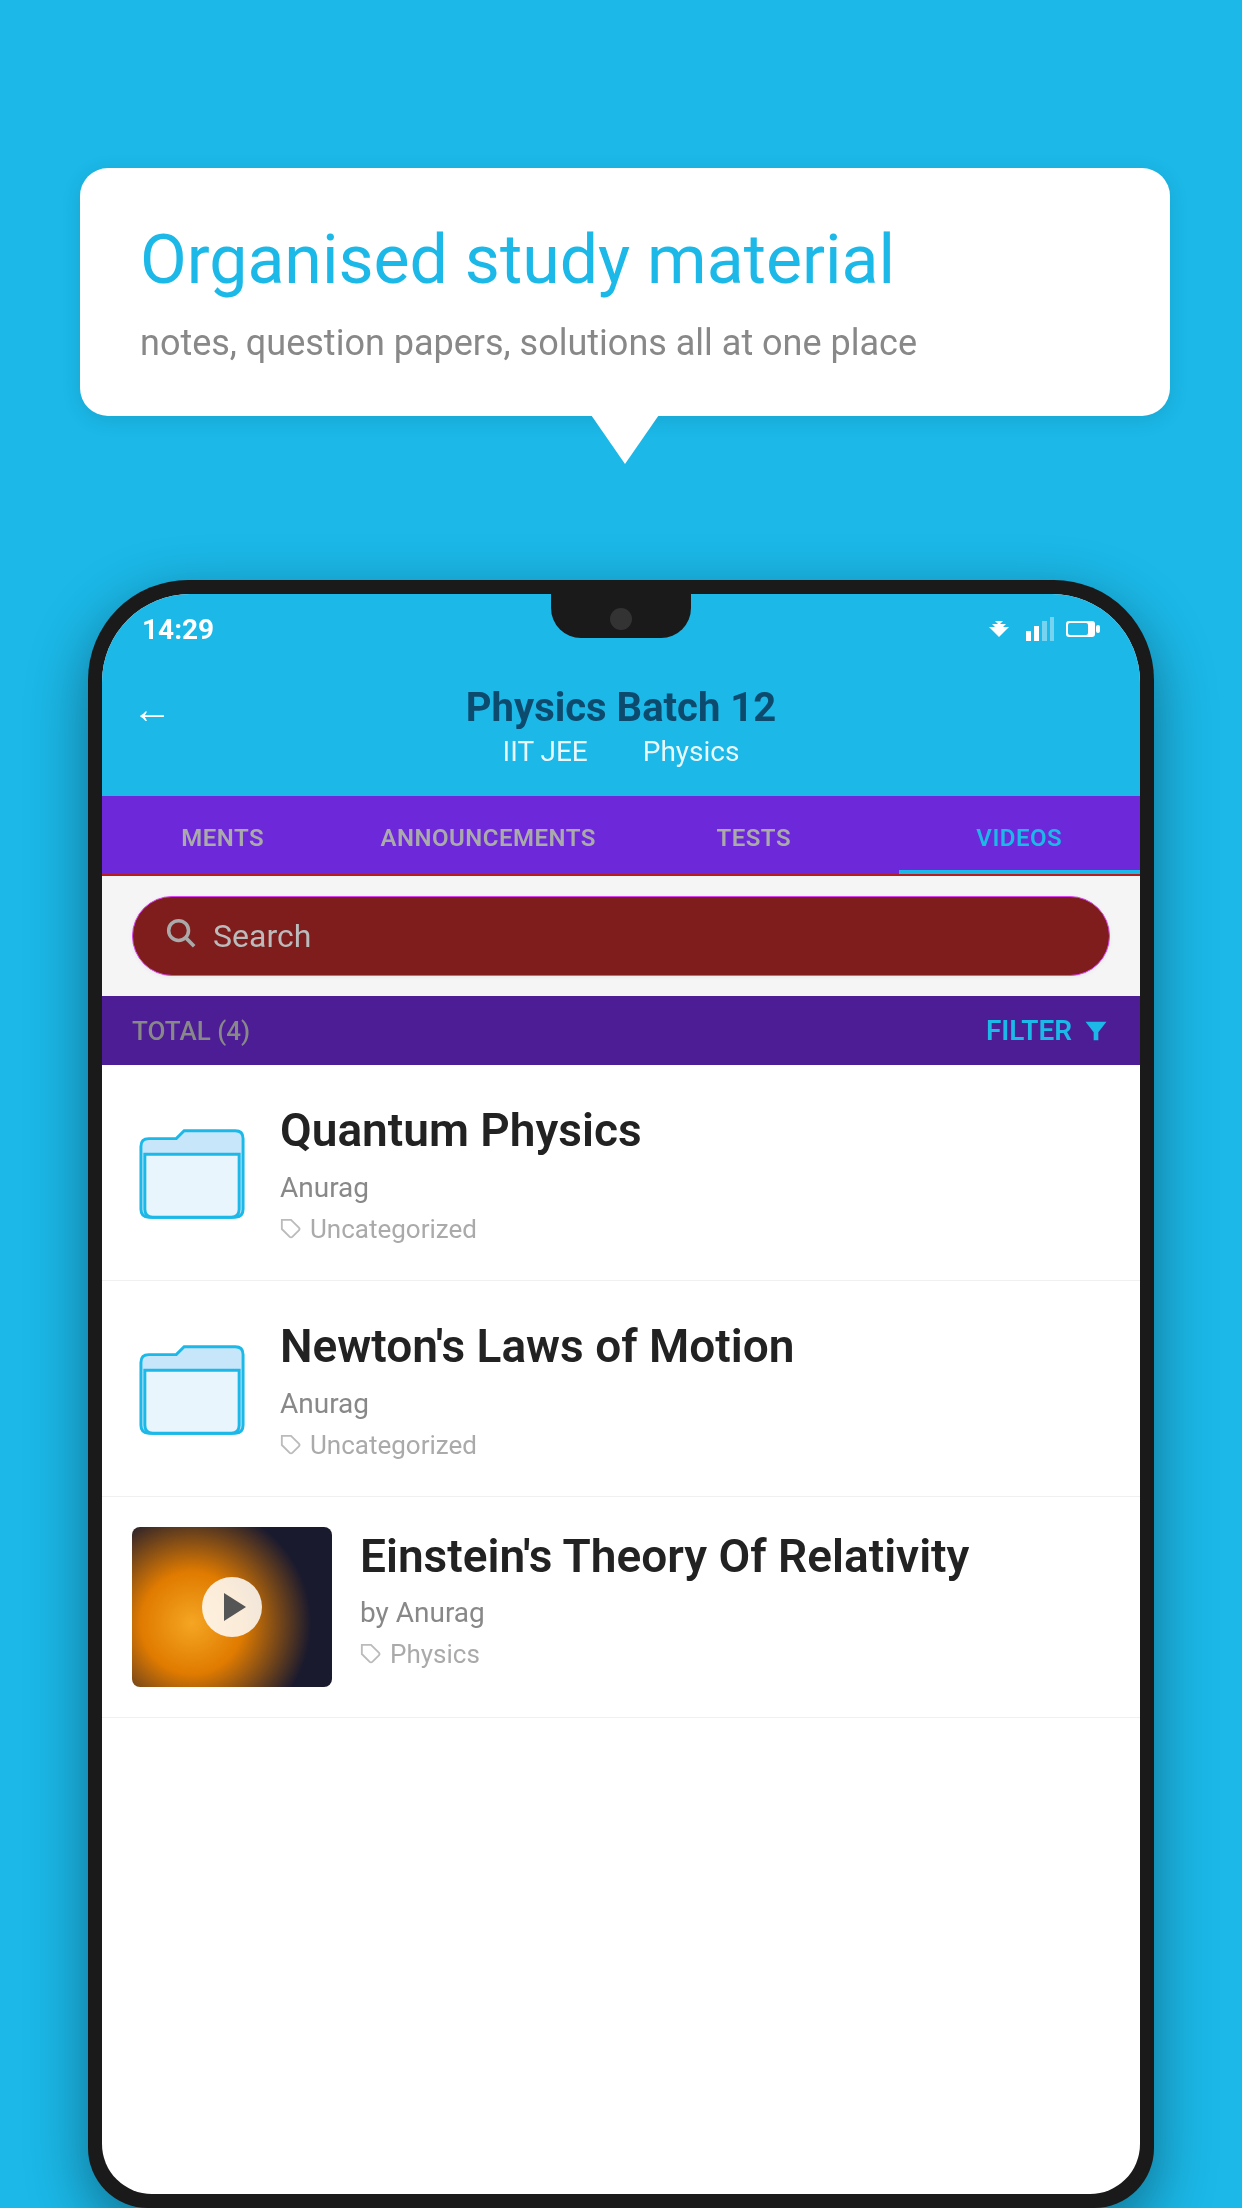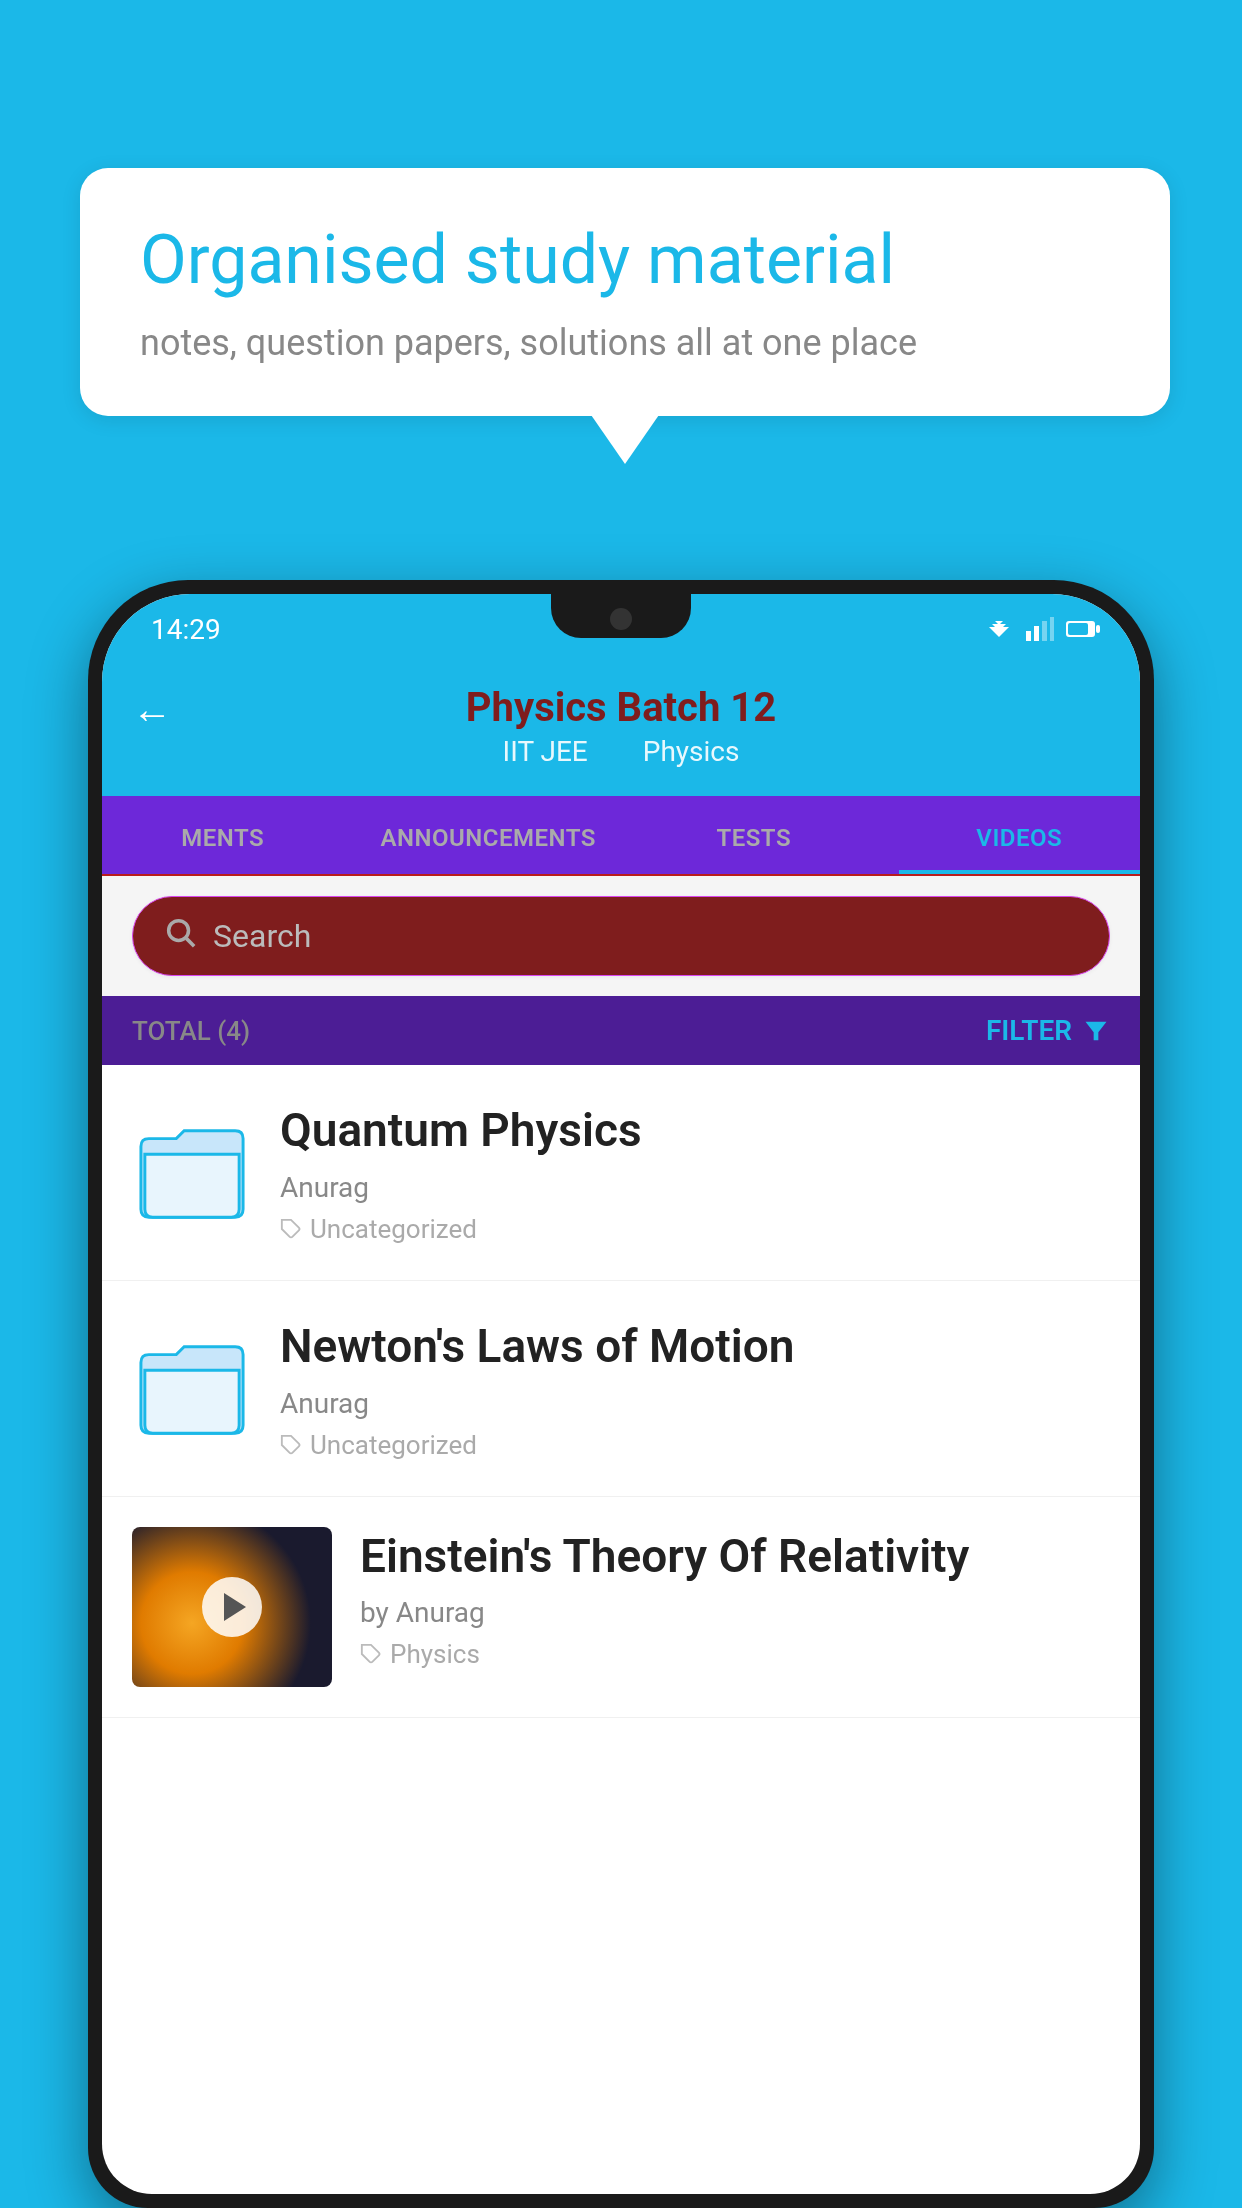--- a/index.html
+++ b/index.html
@@ -103,22 +103,21 @@
       display: flex;
       align-items: center;
       justify-content: space-between;
       padding: 0 40px;
       position: relative;
       z-index: 5;
     }
     .status-time {
       color: white;
       font-size: 28px;
-      font-weight: 400;
-      margin-left: 9px;
+      font-weight: 700;
     }
     .status-icons {
       display: flex;
       align-items: center;
       gap: 12px;
     }
     .status-icons svg {
       fill: white;
     }
 
@@ -133,21 +132,21 @@
     }
     .app-bar-back {
       position: absolute;
       left: 30px;
       top: 22px;
       color: white;
       font-size: 40px;
       cursor: pointer;
     }
     .app-bar-title {
-      color: #7f1d1d;
+      color: #0c4a6e;
       font-size: 40px;
       font-weight: 700;
     }
     .app-bar-subtitle {
       color: rgba(255,255,255,0.9);
       font-size: 28px;
       margin-top: 4px;
     }
     .app-bar-subtitle span {
       margin: 0 12px;

